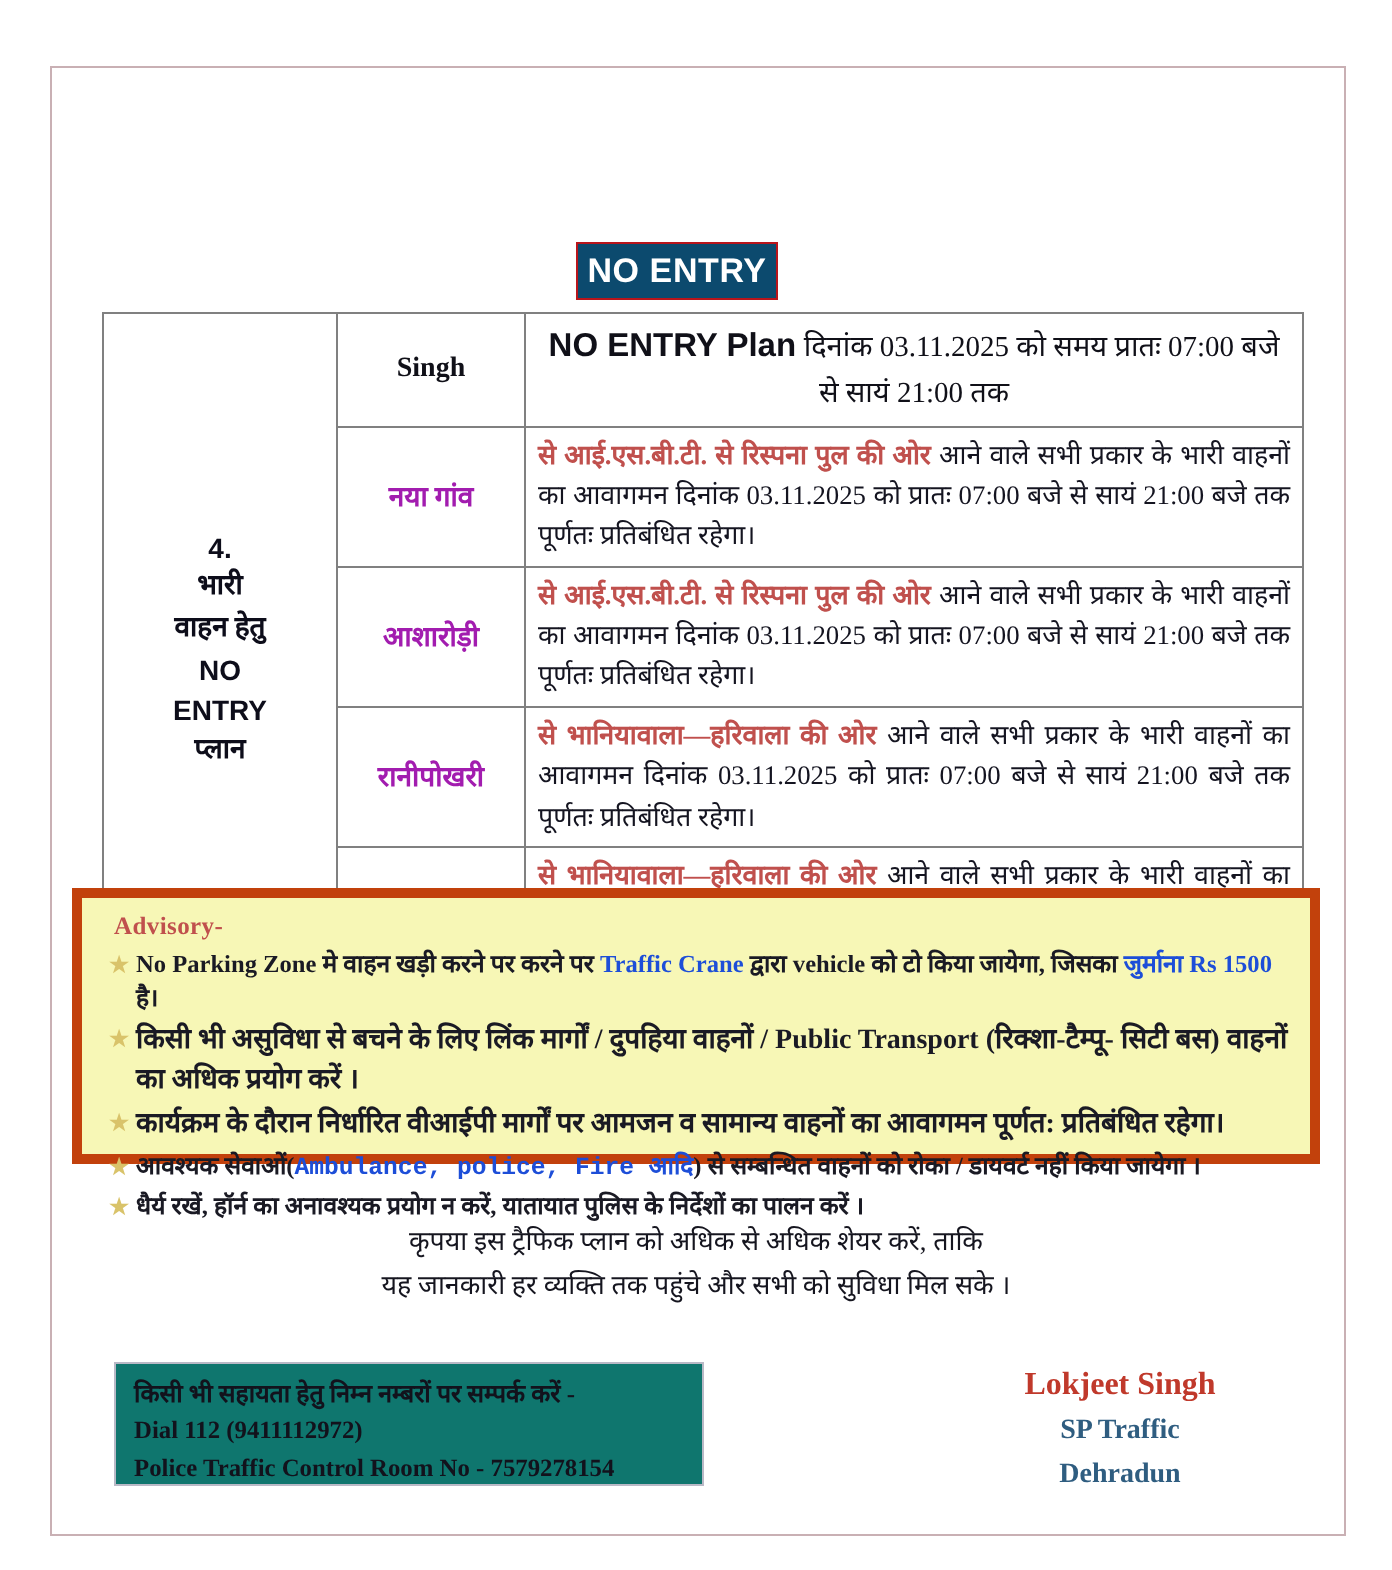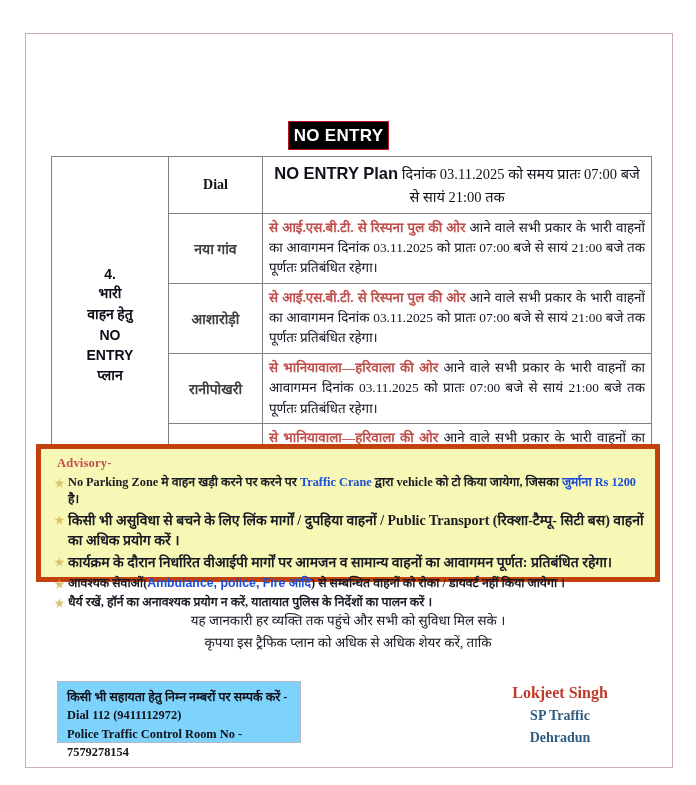--- a/index.html
+++ b/index.html
@@ -21,21 +21,21 @@
     width: 648px; height: 735px;
     border: 1.5px solid #c9b0b4;
     background: #ffffff;
   }
 
   
   #no-entry-banner {
     position: absolute;
     left: 288px; top: 121px;
     width: 101px; height: 29px;
-    background: #000000;
+    background: #0c4a6e;
     border: 1px solid #b9151b;
     color: #ffffff;
     font-family: "Liberation Sans", sans-serif;
     font-weight: bold;
     font-size: 17px;
     letter-spacing: 0.3px;
     display: flex;
     align-items: center;
     justify-content: center;
   }
@@ -82,21 +82,21 @@
   }
   .header-title .hi {
     font-family: "Liberation Serif", serif;
     font-weight: normal;
     font-size: 14.5px;
     margin-top: 12px;
   }
 
   .area-cell {
     text-align: center;
-    color: #404040;
+    color: #a21caf;
     font-size: 14px;
     font-weight: bold;
   }
 
   .detail-cell {
     font-size: 13.4px;
     line-height: 1.52;
     color: #141420;
     text-align: justify;
     text-justify: inter-word;
@@ -131,41 +131,41 @@
   .adv-star {
     color: #d9c36a;
     font-size: 11px;
     width: 17px;
     flex: 0 0 17px;
     text-align: center;
     padding-top: 2px;
   }
   .adv-text { flex: 1 1 auto; }
   .adv-text .r { color: #1d4ed8; }
-  .adv-text .en { font-family: Liberation Sans, sans-serif; }
+  .adv-text .en { font-family: Liberation Mono, monospace; }
   .adv-item.small .adv-text { font-size: 14px; }
 
   
   #share-note {
     position: absolute;
     left: 36px; top: 610px;
     width: 624px;
     text-align: center;
     font-size: 13.4px;
     line-height: 1.65;
     color: #15151f;
   }
   #share-note span { display: block; }
 
   
   #contact-box {
     position: absolute;
     left: 57px; top: 681px;
-    width: 244px; height: 62px;
-    background: #7dd3fc;
+    width: 295px; height: 62px;
+    background: #0f766e;
     border: 1.2px solid #b9b9c6;
     padding: 6px 9px;
   }
   #contact-box div {
     font-size: 12.4px;
     line-height: 1.48;
     color: #12121c;
     font-weight: bold;
   }
 
@@ -205,21 +205,21 @@
   <tbody>
     <tr>
       <td rowspan="5" class="index-cell">
         <span class="ln">4.</span>
         <span class="ln ln-hi">भारी</span>
         <span class="ln ln-hi">वाहन हेतु</span>
         <span class="ln">NO</span>
         <span class="ln">ENTRY</span>
         <span class="ln ln-hi">प्लान</span>
       </td>
-      <td class="area-cell" style="color:#101018;font-family:'Liberation Serif',serif;">Dial</td>
+      <td class="area-cell" style="color:#101018;font-family:'Liberation Serif',serif;">Singh</td>
       <td class="header-title">
         <span class="en">NO ENTRY Plan</span>
         <span class="hi">दिनांक 03.11.2025 को समय प्रातः 07:00 बजे से सायं 21:00 तक</span>
       </td>
     </tr>
     <tr>
       <td class="area-cell">नया गांव</td>
       <td class="detail-cell"><span class="hl">से आई.एस.बी.टी. से रिस्पना पुल की ओर</span><span> आने वाले सभी प्रकार के भारी वाहनों का आवागमन दिनांक 03.11.2025 को प्रातः 07:00 बजे से सायं 21:00 बजे तक पूर्णतः प्रतिबंधित रहेगा।</span></td>
     </tr>
     <tr>
@@ -235,21 +235,21 @@
       <td class="detail-cell"><span class="hl">से भानियावाला—हरिवाला की ओर</span><span> आने वाले सभी प्रकार के भारी वाहनों का आवागमन दिनांक 03.11.2025 को प्रातः 07:00 बजे से सायं 21:00 बजे तक पूर्णतः प्रतिबंधित रहेगा।</span></td>
     </tr>
   </tbody>
 </table>
 
 <div id="advisory-box">
   <div id="advisory-title">Advisory-</div>
 
   <div class="adv-item">
     <span class="adv-star">★</span>
-    <span class="adv-text"><span>No Parking Zone मे वाहन खड़ी करने पर करने पर </span><span class="r">Traffic Crane</span><span> द्वारा vehicle को टो किया जायेगा, जिसका </span><span class="r">जुर्माना Rs 1200</span><span> है।</span></span>
+    <span class="adv-text"><span>No Parking Zone मे वाहन खड़ी करने पर करने पर </span><span class="r">Traffic Crane</span><span> द्वारा vehicle को टो किया जायेगा, जिसका </span><span class="r">जुर्माना Rs 1500</span><span> है।</span></span>
   </div>
 
   <div class="adv-item small">
     <span class="adv-star">★</span>
     <span class="adv-text">किसी भी असुविधा से बचने के लिए लिंक मार्गों / दुपहिया वाहनों / Public Transport (रिक्शा-टैम्पू- सिटी  बस)  वाहनों का अधिक प्रयोग करें ।</span>
   </div>
 
   <div class="adv-item small">
     <span class="adv-star">★</span>
     <span class="adv-text">कार्यक्रम के दौरान निर्धारित वीआईपी मार्गों पर आमजन व सामान्य वाहनों का आवागमन पूर्णत: प्रतिबंधित रहेगा।</span>
@@ -260,22 +260,22 @@
     <span class="adv-text"><span>आवश्यक सेवाओं(</span><span class="r en">Ambulance, police, Fire आदि</span><span>) से सम्बन्धित वाहनों को रोका / डायवर्ट नहीं किया जायेगा ।</span></span>
   </div>
 
   <div class="adv-item">
     <span class="adv-star">★</span>
     <span class="adv-text">धैर्य रखें, हॉर्न का अनावश्यक प्रयोग न करें, यातायात पुलिस के निर्देशों का पालन करें ।</span>
   </div>
 </div>
 
 <div id="share-note">
+  <span>कृपया इस ट्रैफिक प्लान को अधिक से अधिक शेयर करें, ताकि</span>
   <span>यह जानकारी हर व्यक्ति तक पहुंचे और सभी को सुविधा मिल सके ।</span>
-  <span>कृपया इस ट्रैफिक प्लान को अधिक से अधिक शेयर करें, ताकि</span>
 </div>
 
 <div id="contact-box">
   <div>किसी भी सहायता हेतु निम्न नम्बरों पर सम्पर्क करें -</div>
   <div>Dial 112 (9411112972)</div>
   <div>Police Traffic Control Room No - 7579278154</div>
 </div>
 
 <div id="signature">
   <div class="nm">Lokjeet Singh</div>

